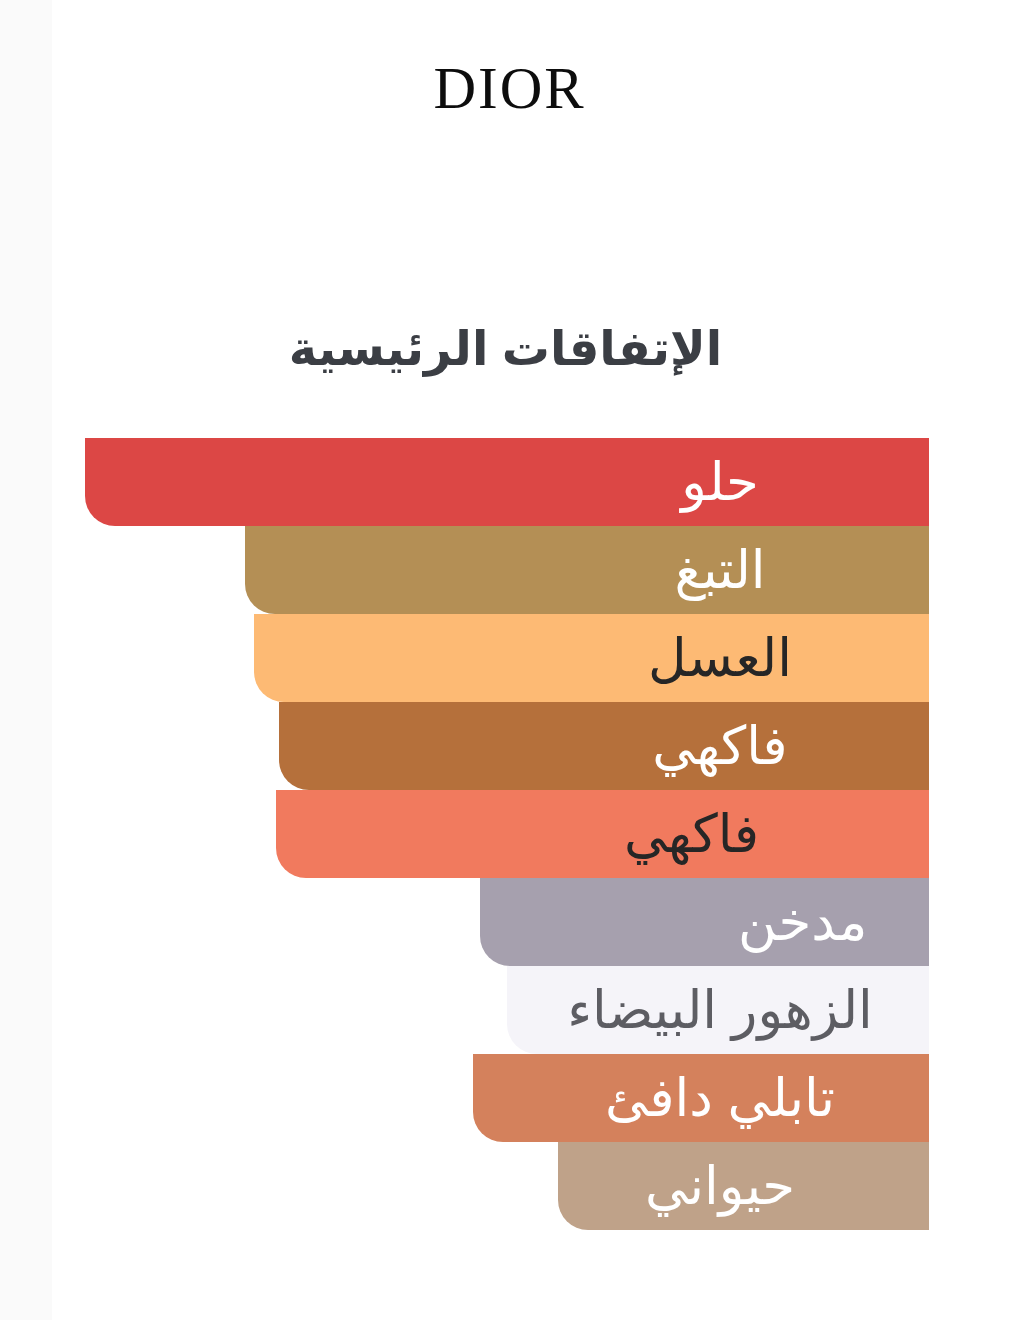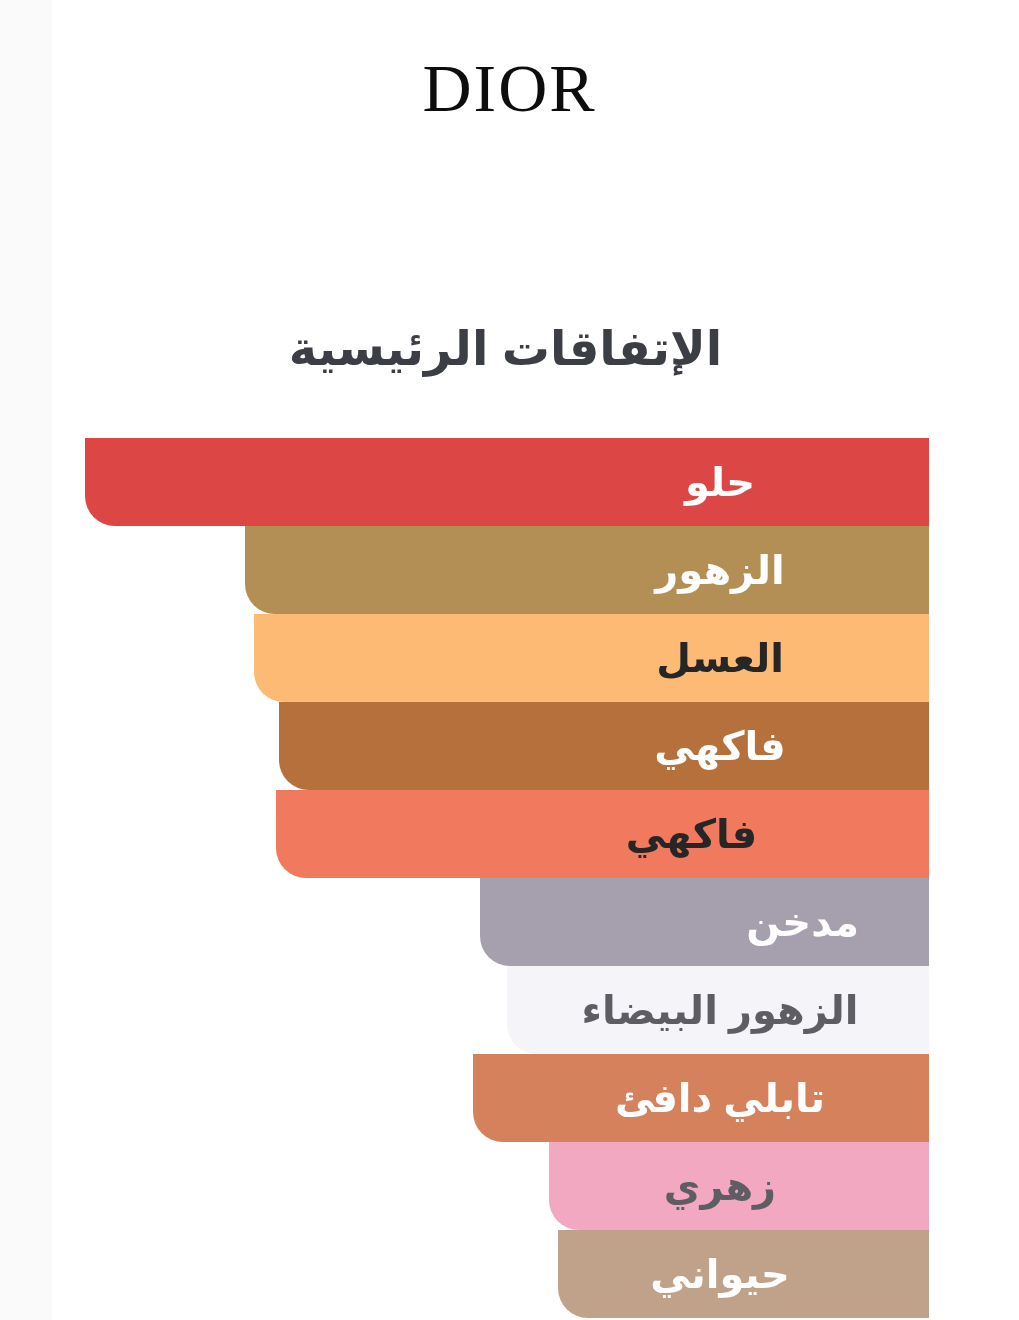--- a/index.html
+++ b/index.html
@@ -15,21 +15,21 @@
     position:absolute;left:0;top:0;width:52px;height:1320px;
     background:#fafafa;
   }
   #page{position:absolute;left:0;top:0;width:1019px;height:1320px;}
 
   
   #brand{
     position:absolute;left:0;top:48px;width:1019px;
     text-align:center;
     font-family:"Liberation Serif","DejaVu Serif",serif;
-    font-size:68px;line-height:80px;
+    font-size:59px;line-height:80px;
     letter-spacing:2px;
     color:#0d0d0d;
     font-weight:400;
     direction:ltr;
     -webkit-font-smoothing:antialiased;
   }
 
   
   #chart-title{
     position:absolute;left:0;top:318px;width:1019px;
@@ -64,23 +64,23 @@
     display:flex;
     align-items:center;
     justify-content:center;
     box-sizing:border-box;
   }
   
   .accord-bar{
     border-bottom-left-radius:30px;
   }
   .accord-label{
-    font-size:40px;
+    font-size:53px;
     line-height:44px;
-    font-weight:700;
+    font-weight:400;
     white-space:nowrap;
     direction:rtl;
     position:absolute;
     left:0;
     transform:translateX(-50%);
     text-align:center;
   }
 </style>
 </head>
 <body>
@@ -94,21 +94,21 @@
   <div id="chart-title">الإتفاقات الرئيسية</div>
 
   <div id="accords">
       <div class="accord-row">
         <div class="accord-bar" title="حلو" style="background: rgb(220, 71, 69); width: 844px;">
           <span class="accord-label" style="color: rgb(255, 255, 255); left: 635px;">حلو</span>
         </div>
       </div>
       <div class="accord-row">
         <div class="accord-bar" title="التبغ" style="background: rgb(180, 143, 85); width: 683.64px;">
-          <span class="accord-label" style="color: rgb(255, 255, 255); left: 474.64px;">الزهور</span>
+          <span class="accord-label" style="color: rgb(255, 255, 255); left: 474.64px;">التبغ</span>
         </div>
       </div>
       <div class="accord-row">
         <div class="accord-bar" title="العسل" style="background: #fdba74; width: 675.2px;">
           <span class="accord-label" style="color: rgb(38, 38, 38); left: 466.2px;">العسل</span>
         </div>
       </div>
       <div class="accord-row">
         <div class="accord-bar" title="العنبر" style="background: rgb(181, 112, 59); width: 649.88px;">
           <span class="accord-label" style="color: rgb(255, 255, 255); left: 440.88px;">فاكهي</span>
@@ -128,24 +128,19 @@
         <div class="accord-bar" title="الزهور البيضاء" style="background: rgb(245, 244, 249); width: 422px;">
           <span class="accord-label" style="color: rgb(93, 93, 99); left: 213px;">الزهور البيضاء</span>
         </div>
       </div>
       <div class="accord-row">
         <div class="accord-bar" title="تابلي دافئ" style="background: rgb(212, 129, 92); width: 455.76px;">
           <span class="accord-label" style="color: rgb(255, 255, 255); left: 246.76px;">تابلي دافئ</span>
         </div>
       </div>
       <div class="accord-row">
-        <div class="accord-bar" title="زهري" style="background: rgb(242, 168, 192); width: 379.8px;">
-          <span class="accord-label" style="color: rgb(93, 93, 99); left: 170.8px;">زهري</span>
-        </div>
-      </div>
-      <div class="accord-row">
         <div class="accord-bar" title="حيواني" style="background: rgb(191, 162, 137); width: 371.36px;">
           <span class="accord-label" style="color: rgb(255, 255, 255); left: 162.36px;">حيواني</span>
         </div>
       </div>
     </div>
 
 </div>
 
 </body></html>

